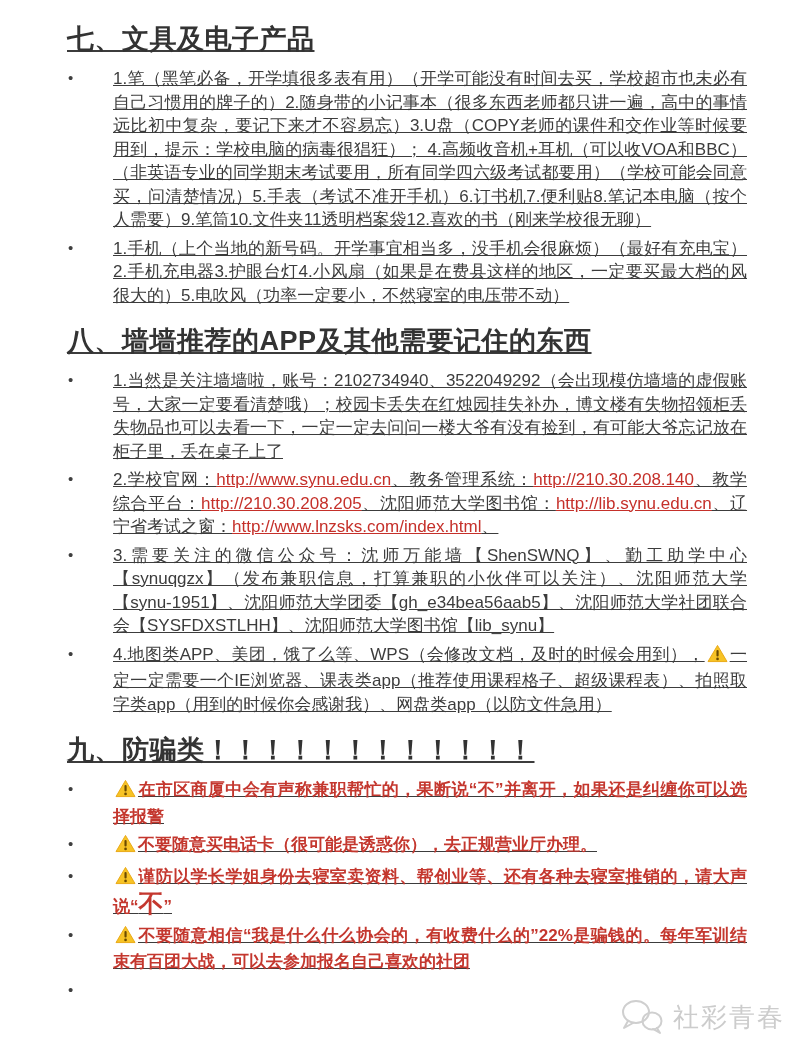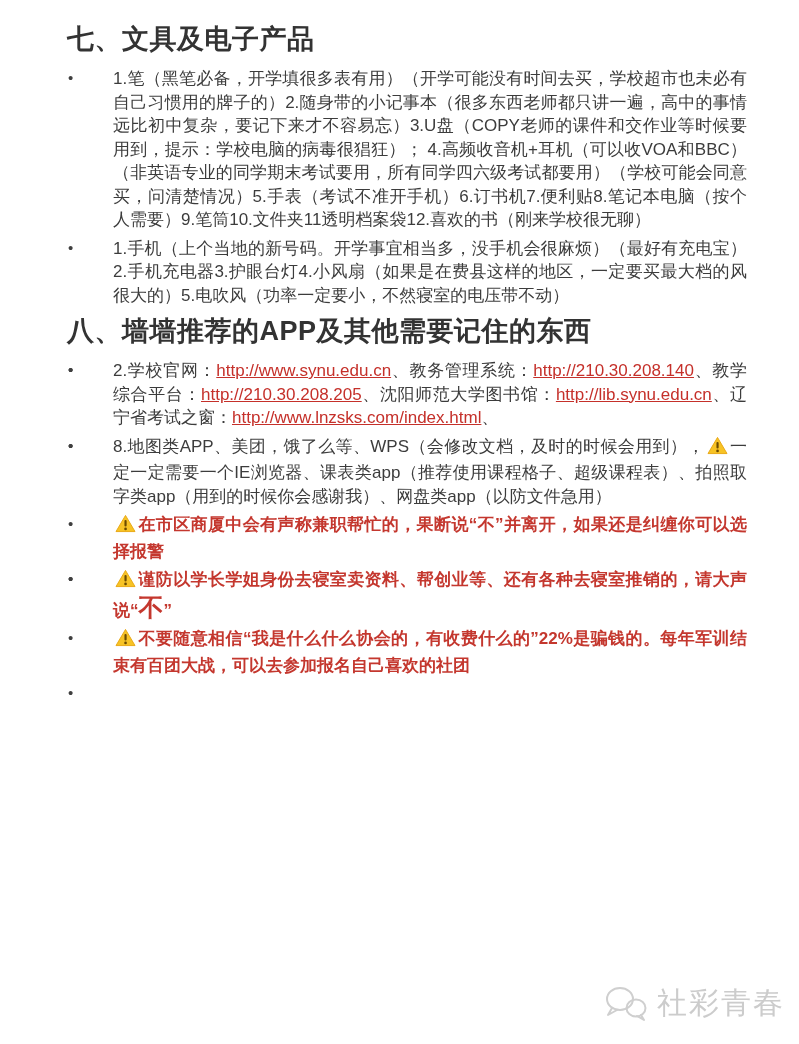--- a/index.html
+++ b/index.html
@@ -12,31 +12,32 @@
   body{
     width:799px;height:1044px;
     background:#ffffff;
     font-family:"Liberation Sans","DejaVu Sans",sans-serif;
     color:var(--text);
     position:relative;
     overflow:hidden;
   }
   .doc{
     padding:22px 52px 0 67px;
+    text-decoration:underline;
   }
   h2.section-title{
     font-size:27px;
     line-height:34px;
     font-weight:bold;
     color:#333333;
     letter-spacing:0.5px;
     margin:0 0 11px 0;
   }
   h2.section-title:not(:first-child){
-    margin-top:7px;
+    margin-top:17px;
   }
   ul.bullet-list{
     list-style:none;
     margin:0;
     padding:0;
   }
   li.bullet-item{
     position:relative;
     padding-left:46px;
     font-size:17px;
@@ -65,57 +66,62 @@
     font-weight:bold;
   }
   .warn-icon{
     display:inline-block;
     vertical-align:-3px;
     margin:0 2px;
   }
   .watermark{
     position:absolute;
     right:14px;
-    bottom:20px;
+    bottom:8px;
     display:flex;
     align-items:center;
     gap:8px;
     color:var(--wm);
-    font-size:30px;
+    font-size:26px;
     letter-spacing:2px;
     user-select:none;
   }
 </style>
 </head>
 <body>
 
 <main class="doc" id="doc-root">
     <h2 class="section-title">七、文具及电子产品</h2>
     <ul class="bullet-list">
       <li class="bullet-item"><span class="marker">•</span><span class="content"><span>1.笔（黑笔必备，开学填很多表有用）（开学可能没有时间去买，学校超市也未必有自己习惯用的牌子的）2.随身带的小记事本（很多东西老师都只讲一遍，高中的事情远比初中复杂，要记下来才不容易忘）3.U盘（COPY老师的课件和交作业等时候要用到，提示：学校电脑的病毒很猖狂）； 4.高频收音机+耳机（可以收VOA和BBC）（非英语专业的同学期末考试要用，所有同学四六级考试都要用）（学校可能会同意买，问清楚情况）5.手表（考试不准开手机）6.订书机7.便利贴8.笔记本电脑（按个人需要）9.笔筒10.文件夹11透明档案袋12.喜欢的书（刚来学校很无聊）</span></span></li>
       <li class="bullet-item"><span class="marker">•</span><span class="content"><span>1.手机（上个当地的新号码。开学事宜相当多，没手机会很麻烦）（最好有充电宝）2.手机充电器3.护眼台灯4.小风扇（如果是在费县这样的地区，一定要买最大档的风很大的）5.电吹风（功率一定要小，不然寝室的电压带不动）</span></span></li>
     </ul>
     <h2 class="section-title">八、墙墙推荐的APP及其他需要记住的东西</h2>
     <ul class="bullet-list">
-      <li class="bullet-item"><span class="marker">•</span></li>
+      <li class="bullet-item"><span class="marker">•</span><span class="content"><span>1.当然是关注墙墙啦，账号：2102734940、3522049292（会出现模仿墙墙的虚假账号，大家一定要看清楚哦）；校园卡丢失在红烛园挂失补办，博文楼有失物招领柜丢失物品也可以去看一下，一定一定去问问一楼大爷有没有捡到，有可能大爷忘记放在柜子里，丢在桌子上了</span></span></li>
       <li class="bullet-item"><span class="marker">•</span><span class="content"><span>2.学校官网：</span><span class="run-link">http://www.synu.edu.cn</span><span>、教务管理系统：</span><span class="run-link">http://210.30.208.140</span><span>、教学综合平台：</span><span class="run-link">http://210.30.208.205</span><span>、沈阳师范大学图书馆：</span><span class="run-link">http://lib.synu.edu.cn</span><span>、辽宁省考试之窗：</span><span class="run-link">http://www.lnzsks.com/index.html</span><span>、</span></span></li>
-      <li class="bullet-item"><span class="marker">•</span></li>
-      <li class="bullet-item"><span class="marker">•</span><span class="content"><span>8.地图类APP、美团，饿了么等、WPS（会修改文档，及时的时候会用到），</span><span class="warn-icon"><svg width="21" height="19" viewBox="0 0 22 20">
+      <li class="bullet-item"><span class="marker">•</span><span class="content"><span>3.需要关注的微信公众号：沈师万能墙【ShenSWNQ】、勤工助学中心【synuqgzx】（发布兼职信息，打算兼职的小伙伴可以关注）、沈阳师范大学【synu-1951】、沈阳师范大学团委【gh_e34bea56aab5】、沈阳师范大学社团联合会【SYSFDXSTLHH】、沈阳师范大学图书馆【lib_synu】</span></span></li>
+      <li class="bullet-item"><span class="marker">•</span><span class="content"><span>4.地图类APP、美团，饿了么等、WPS（会修改文档，及时的时候会用到），</span><span class="warn-icon"><svg width="21" height="19" viewBox="0 0 22 20">
               <path d="M11 1.5 L21 18.5 L1 18.5 Z" fill="#f7c325" stroke="#e8a713" stroke-width="1" stroke-linejoin="round"></path>
               <rect x="9.9" y="6.3" width="2.3" height="6.8" rx="1.1" fill="#6b4a00"></rect>
               <circle cx="11.05" cy="15.7" r="1.4" fill="#6b4a00"></circle>
             </svg></span><span>一定一定需要一个IE浏览器、课表类app（推荐使用课程格子、超级课程表）、拍照取字类app（用到的时候你会感谢我）、网盘类app（以防文件急用）</span></span></li>
     </ul>
+    <h2 class="section-title">九、防骗类！！！！！！！！！！！！</h2>
     <ul class="bullet-list">
       <li class="bullet-item tone-red"><span class="marker">•</span><span class="content"><span class="warn-icon"><svg width="21" height="19" viewBox="0 0 22 20">
               <path d="M11 1.5 L21 18.5 L1 18.5 Z" fill="#f7c325" stroke="#e8a713" stroke-width="1" stroke-linejoin="round"></path>
               <rect x="9.9" y="6.3" width="2.3" height="6.8" rx="1.1" fill="#6b4a00"></rect>
               <circle cx="11.05" cy="15.7" r="1.4" fill="#6b4a00"></circle>
             </svg></span><span>在市区商厦中会有声称兼职帮忙的，果断说“不”并离开，如果还是纠缠你可以选择报警</span></span></li>
-      <li class="bullet-item tone-red"><span class="marker">•</span></li>
+      <li class="bullet-item tone-red"><span class="marker">•</span><span class="content"><span class="warn-icon"><svg width="21" height="19" viewBox="0 0 22 20">
+              <path d="M11 1.5 L21 18.5 L1 18.5 Z" fill="#f7c325" stroke="#e8a713" stroke-width="1" stroke-linejoin="round"></path>
+              <rect x="9.9" y="6.3" width="2.3" height="6.8" rx="1.1" fill="#6b4a00"></rect>
+              <circle cx="11.05" cy="15.7" r="1.4" fill="#6b4a00"></circle>
+            </svg></span><span>不要随意买电话卡（很可能是诱惑你），去正规营业厅办理。</span></span></li>
       <li class="bullet-item tone-red"><span class="marker">•</span><span class="content"><span class="warn-icon"><svg width="21" height="19" viewBox="0 0 22 20">
               <path d="M11 1.5 L21 18.5 L1 18.5 Z" fill="#f7c325" stroke="#e8a713" stroke-width="1" stroke-linejoin="round"></path>
               <rect x="9.9" y="6.3" width="2.3" height="6.8" rx="1.1" fill="#6b4a00"></rect>
               <circle cx="11.05" cy="15.7" r="1.4" fill="#6b4a00"></circle>
             </svg></span><span>谨防以学长学姐身份去寝室卖资料、帮创业等、还有各种去寝室推销的，请大声说</span><span>“</span><span class="red-big">不</span><span>”</span></span></li>
       <li class="bullet-item tone-red"><span class="marker">•</span><span class="content"><span class="warn-icon"><svg width="21" height="19" viewBox="0 0 22 20">
               <path d="M11 1.5 L21 18.5 L1 18.5 Z" fill="#f7c325" stroke="#e8a713" stroke-width="1" stroke-linejoin="round"></path>
               <rect x="9.9" y="6.3" width="2.3" height="6.8" rx="1.1" fill="#6b4a00"></rect>
               <circle cx="11.05" cy="15.7" r="1.4" fill="#6b4a00"></circle>
             </svg></span><span>不要随意相信“我是什么什么协会的，有收费什么的”22%是骗钱的。每年军训结束有百团大战，可以去参加报名自己喜欢的社团</span></span></li>

